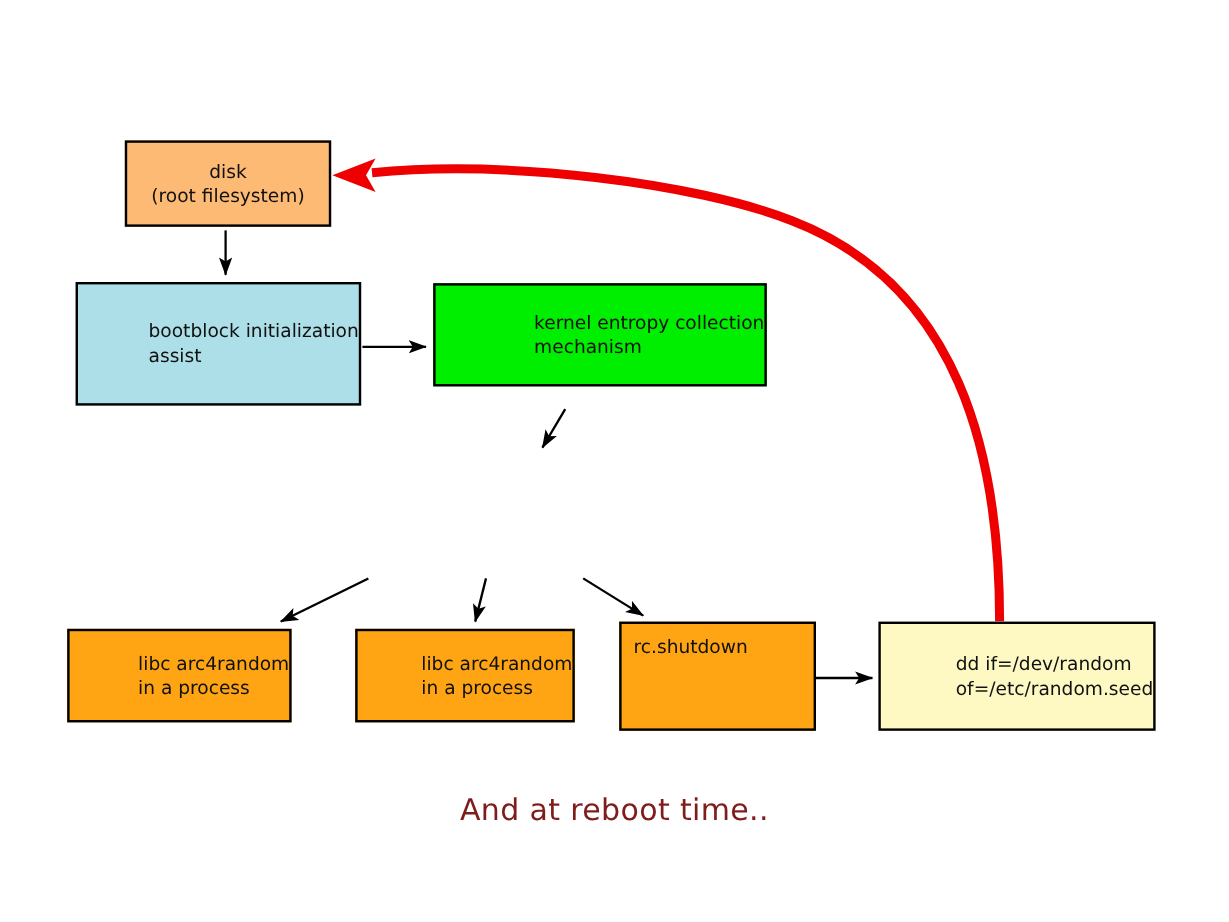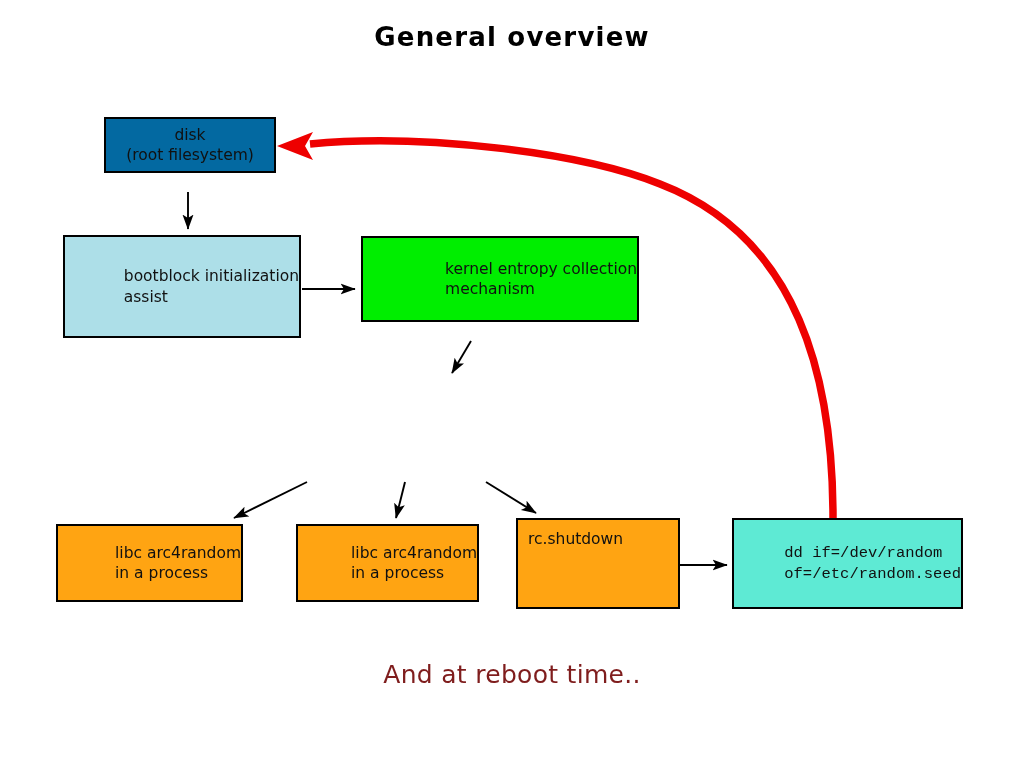--- a/index.html
+++ b/index.html
@@ -61,21 +61,20 @@
   .node.left    { align-items: center; justify-content: flex-end; text-align: left; }
   .node.topleft { align-items: flex-start; justify-content: flex-start; text-align: left; margin-left: 18px; }
   .node .pad-l { padding-left: 17px; }
   .node .pad-tl { padding-left: 10px; padding-top: 9px; }
 </style>
 </head>
 <body>
 
 <div id="canvas">
 
-  <div class="title">General overview</div>
 
   <svg id="arrow-layer" viewBox="0 0 1024 768" width="1024" height="768">
     <defs>
       <marker id="blk" markerWidth="9" markerHeight="9" refX="7.6" refY="3.1" orient="auto" markerUnits="strokeWidth">
         <path d="M0,0.2 L8,3.1 L0,6 L1.8,3.1 Z" fill="#000000"></path>
       </marker>
     </defs>
 
     <g>
       <line x1="188" y1="192" x2="188" y2="229" stroke="#000000" stroke-width="1.9" marker-end="url(#blk)"></line>
@@ -104,21 +103,21 @@
     <g>
       <line x1="664" y1="565" x2="727" y2="565" stroke="#000000" stroke-width="1.9" marker-end="url(#blk)"></line>
     </g>
 
     <g>
       <path d="M 833 518 C 833 380 800 238 660 184 C 580 152 420 133 310 144" fill="none" stroke="#ee0000" stroke-width="7.5" stroke-linecap="butt"></path>
       <path d="M 277 146 L 313 132 L 305 146 L 313 160 Z" fill="#ee0000"></path>
     </g>
   </svg>
 
-  <div class="node center" style="left:104px; top:117px; width:172px; height:56px; background:#0369a1;">
+  <div class="node center" style="left:104px; top:117px; width:172px; height:72px; background:#fdba74;">
     <span>disk
 (root filesystem)</span>
   </div>
 
   <div class="node left" style="left:63px; top:235px; width:238px; height:103px; background:#addfe8;">
     <span class="pad-l">bootblock initialization
 assist</span>
   </div>
 
   <div class="node left" style="left:361px; top:236px; width:278px; height:86px; background:#00ee00;">
@@ -134,20 +133,20 @@
 
   <div class="node left" style="left:296px; top:524px; width:183px; height:78px; background:#ffa412;">
     <span class="pad-l">libc arc4random
 in a process</span>
   </div>
 
   <div class="node topleft" style="left:498px; top:518px; width:164px; height:91px; background:#ffa412;">
     <span class="pad-tl">rc.shutdown</span>
   </div>
 
-  <div class="node left" style="left:732px; top:518px; width:231px; height:91px; background:#5eead4;font-family:Liberation Mono, monospace;">
+  <div class="node left" style="left:732px; top:518px; width:231px; height:91px; background:#fef9c3;">
     <span class="pad-l">dd if=/dev/random
     of=/etc/random.seed</span>
   </div>
 
   <div class="footnote">And at reboot time..</div>
 
 </div>
 
 </body></html>

